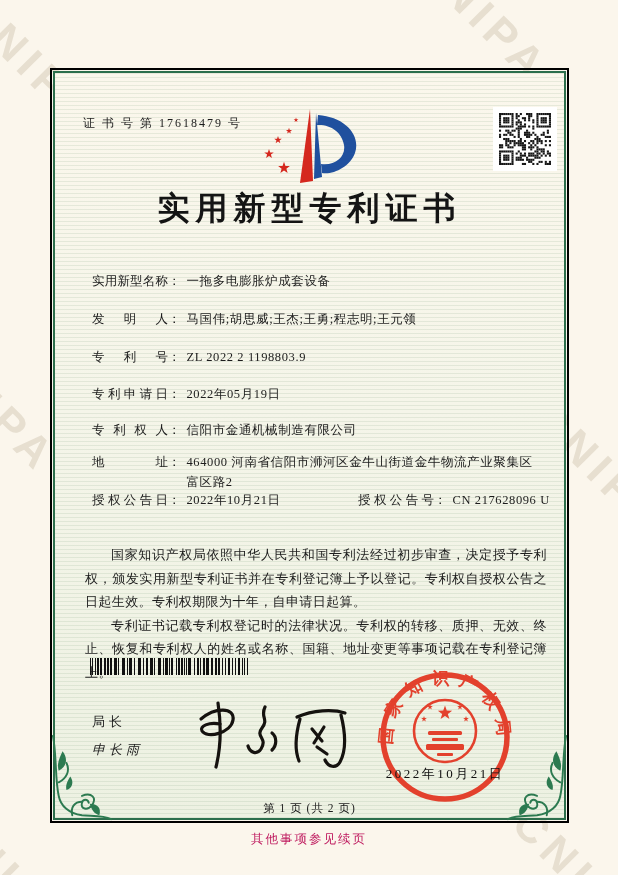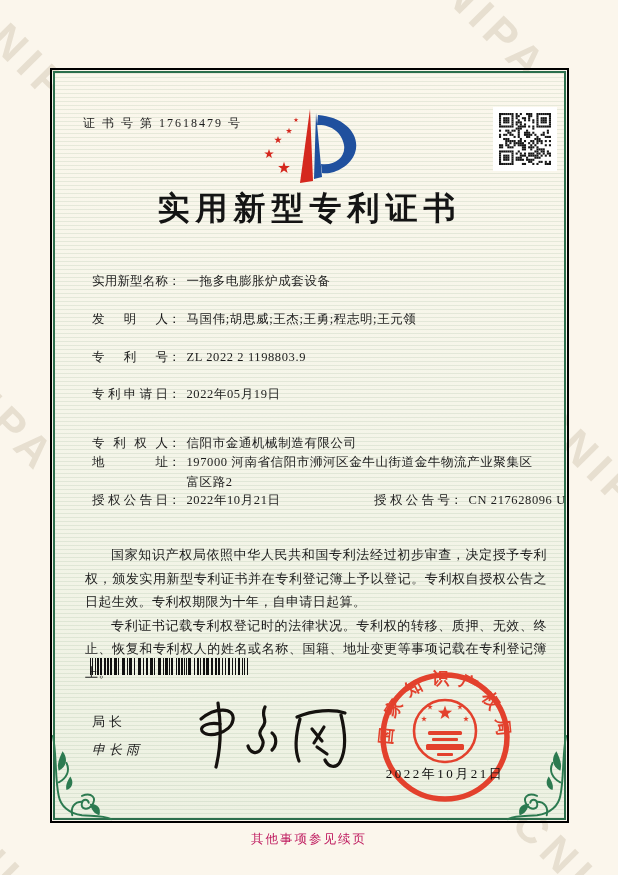--- a/index.html
+++ b/index.html
@@ -29,21 +29,21 @@
   .logo{position:absolute;left:206px;top:30px;}
 
   .title{position:absolute;left:0;top:114px;width:100%;text-align:center;
          font-size:32px;font-weight:700;letter-spacing:6px;color:#141414;}
 
   .row{position:absolute;left:37px;font-size:12.5px;line-height:20px;white-space:nowrap;}
   .ltext{display:inline-block;width:76px;text-align:justify;text-align-last:justify;}
   .colon{display:inline-block;margin-right:6px;}
   .fvalue{letter-spacing:0.6px;}
   .fvalue.wrapval{display:inline-block;white-space:normal;width:348px;vertical-align:top;}
-  .grant-no-group{position:absolute;left:282px;top:0;}
+  .grant-no-group{position:absolute;left:266px;top:0;}
 
   .paras{position:absolute;left:30px;top:470px;width:462px;font-size:13px;
          line-height:23.5px;letter-spacing:0.4px;text-align:justify;}
   .paras p{margin:0;text-indent:2em;}
 
   .barcode{position:absolute;left:35px;top:585px;}
 
   .signer-title{position:absolute;left:37px;top:640px;font-size:13px;letter-spacing:4px;}
   .signer-name{position:absolute;left:37px;top:668px;font-size:13px;letter-spacing:4px;font-style:italic;}
   .signature{position:absolute;left:118px;top:620px;}
@@ -405,25 +405,25 @@
         </div>
         <div class="row" style="top:236px">
           <span class="flabel"><span class="ltext">发明人</span><span class="colon">：</span></span><span class="fvalue">马国伟;胡思威;王杰;王勇;程志明;王元领</span>
         </div>
         <div class="row" style="top:274px">
           <span class="flabel"><span class="ltext">专利号</span><span class="colon">：</span></span><span class="fvalue">ZL 2022 2 1198803.9</span>
         </div>
         <div class="row" style="top:311px">
           <span class="flabel"><span class="ltext">专利申请日</span><span class="colon">：</span></span><span class="fvalue">2022年05月19日</span>
         </div>
-        <div class="row" style="top:360px">
+        <div class="row" style="top:347px">
           <span class="flabel"><span class="ltext">专利权人</span><span class="colon">：</span></span><span class="fvalue">信阳市金通机械制造有限公司</span>
         </div>
         <div class="row" style="top:379px">
-          <span class="flabel"><span class="ltext">地址</span><span class="colon">：</span></span><span class="fvalue wrapval">197000 河南省信阳市浉河区金牛山街道金牛物流产业聚集区富区路2</span>
+          <span class="flabel"><span class="ltext">地址</span><span class="colon">：</span></span><span class="fvalue wrapval">464000 河南省信阳市浉河区金牛山街道金牛物流产业聚集区富区路2</span>
         </div>
         <div class="row" style="top:417px">
           <span class="flabel"><span class="ltext">授权公告日</span><span class="colon">：</span></span><span class="fvalue">2022年10月21日</span>
           <span class="grant-no-group">
             <span class="flabel"><span class="ltext">授权公告号</span><span class="colon">：</span></span><span class="fvalue">CN 217628096 U</span>
           </span>
         </div>
 
         <div class="paras">
           <p>国家知识产权局依照中华人民共和国专利法经过初步审查，决定授予专利权，颁发实用新型专利证书并在专利登记簿上予以登记。专利权自授权公告之日起生效。专利权期限为十年，自申请日起算。</p>
@@ -514,20 +514,21 @@
             <use href="#st" transform="translate(47,50) scale(0.30)"></use>
             <use href="#st" transform="translate(89,50) scale(0.30)"></use>
             <rect x="51" y="62" width="34" height="4" rx="1.5"></rect>
             <rect x="55" y="69" width="26" height="3" rx="1"></rect>
             <rect x="49" y="75" width="38" height="6" rx="1.5"></rect>
             <rect x="60" y="84" width="16" height="3" rx="1"></rect>
           </g>
         </svg>
         <div class="seal-date">2022年10月21日</div>
 
+        <div class="page-info">第 1 页 (共 2 页)</div>
 
         <svg class="ornament right" width="68" height="92" viewBox="0 0 70 95">
           <g stroke="#2c7a50" stroke-width="2" fill="none" stroke-linecap="round">
             <path d="M64,4 C60,24 62,48 58,66 C56,76 48,84 34,86 C24,87 12,86 4,90"></path>
             <path d="M34,66 C24,62 18,68 24,76 C28,81 36,80 34,73 C33,69 28,69 27,73"></path>
             <path d="M44,86 C46,78 42,72 34,72"></path>
             <path d="M58,52 C50,48 46,40 50,32"></path>
           </g>
           <g fill="#2c7a50">
             <path d="M58,40 C50,36 48,28 54,20 C58,28 60,34 58,40 Z"></path>

